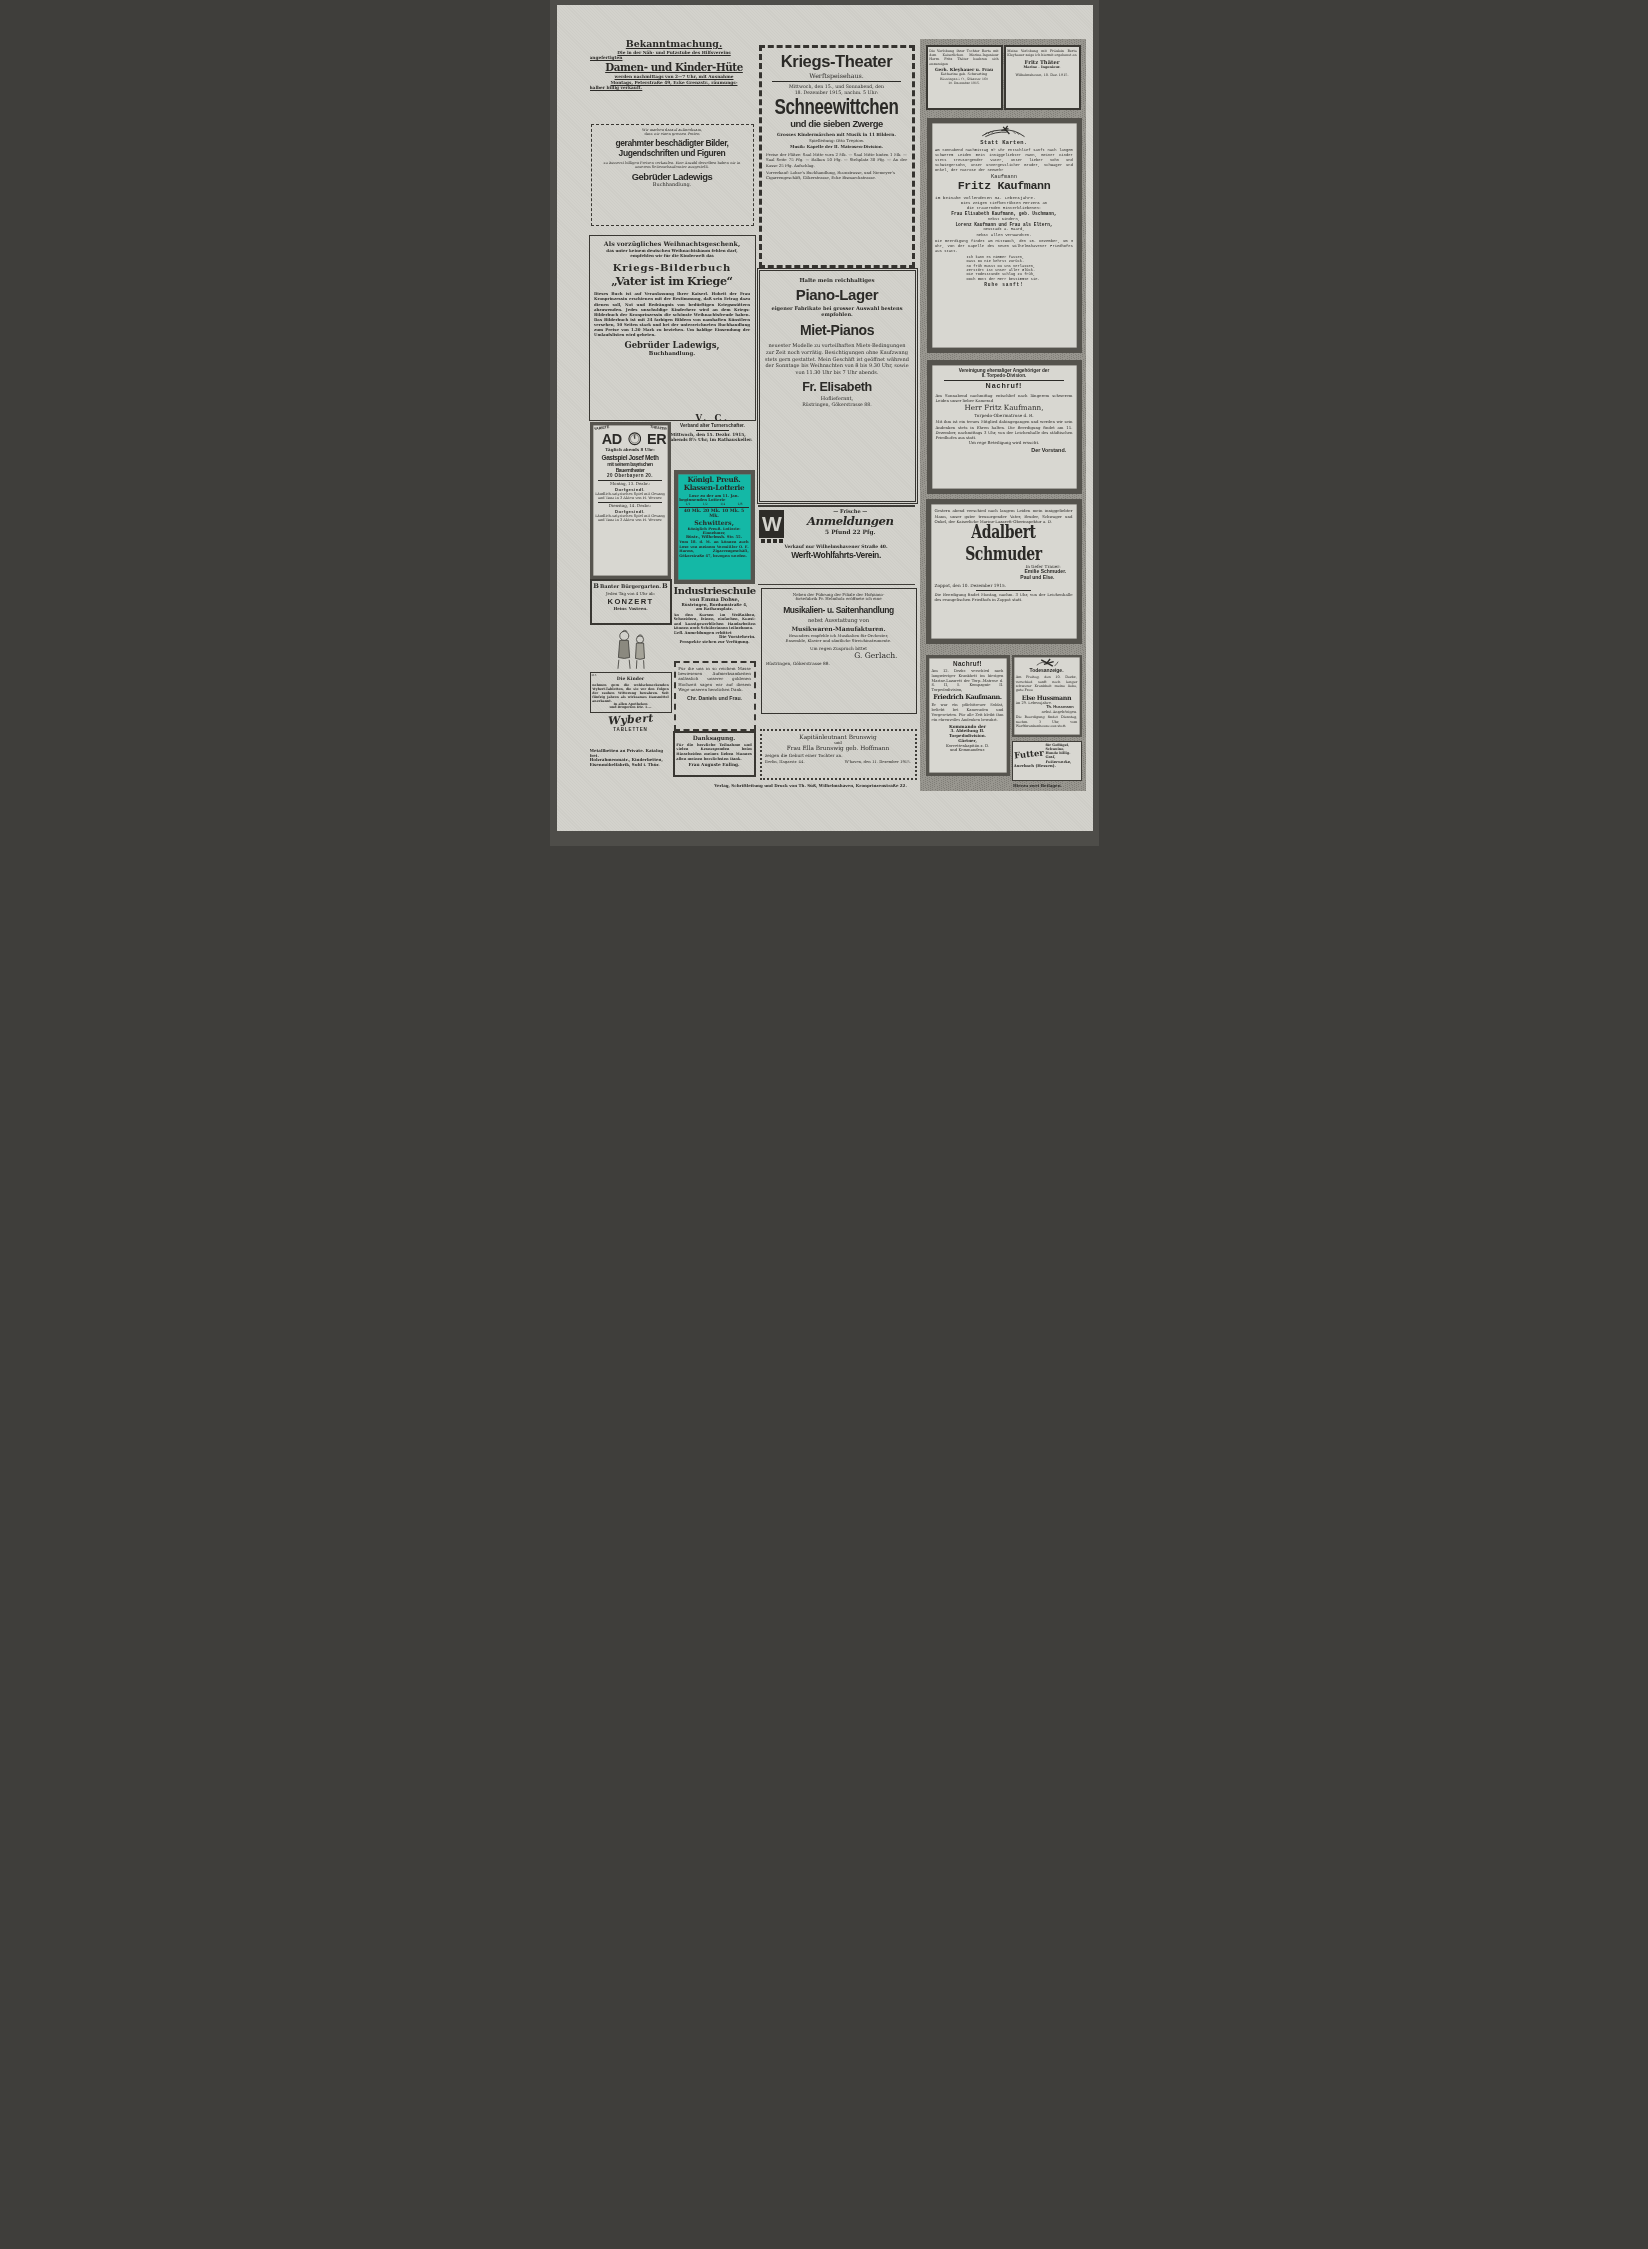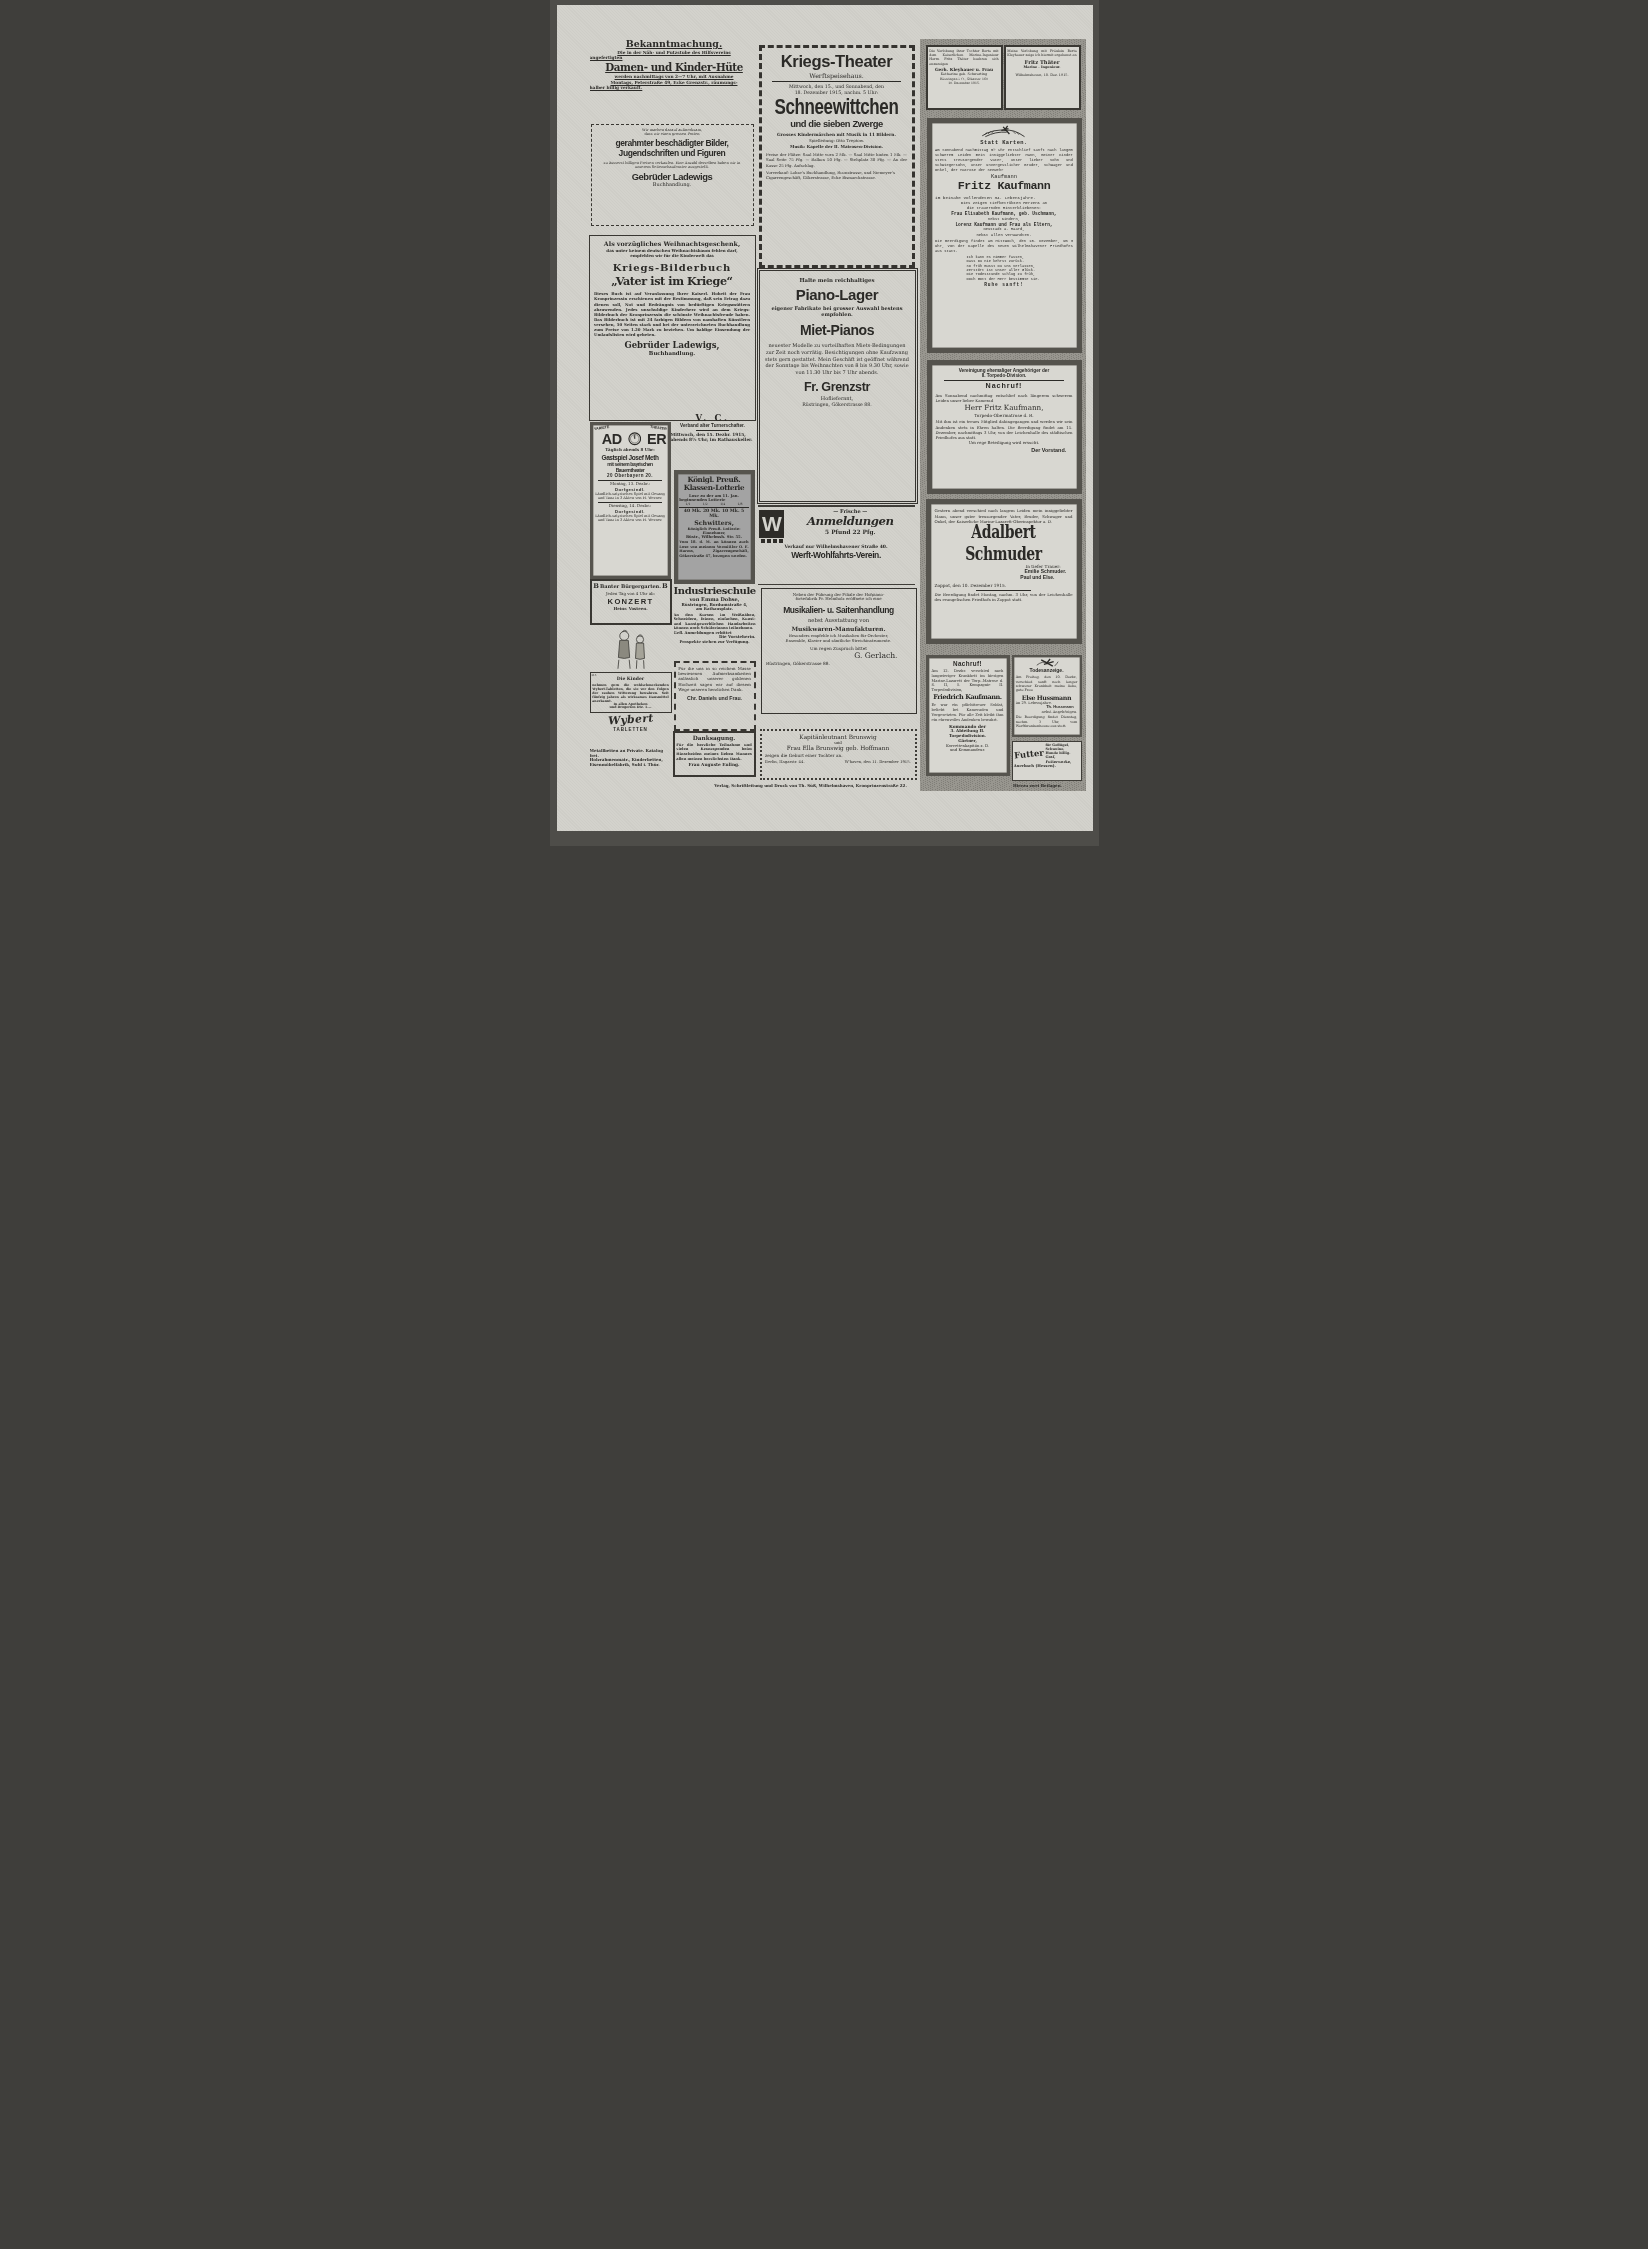--- a/index.html
+++ b/index.html
@@ -133,21 +133,21 @@
   </div>
 
   <div class="ad" style="left:121px;top:413px;width:84px;height:56px;">
     <div class="fraktur" style="font-size:8.5px;letter-spacing:2.7px;">V. C.</div>
     <div class="sans" style="font-size:4.7px;font-weight:bold;">Verband alter Turnerschafter.</div>
     <div class="rule" style="width:40%;"></div>
     <div class="fraktur left" style="font-size:4.3px;">Mittwoch, den 15. Dezbr. 1915,</div>
     <div class="fraktur left" style="font-size:4.3px;">abends 8½ Uhr, im Rathauskeller.</div>
   </div>
 
-  <div class="ad" style="left:124px;top:470px;width:81px;height:114px;border:4px solid #56544e;box-shadow:inset 0 0 0 0.4px #6b6963;background:#a3a3a3;padding:1.8px;">
+  <div class="ad" style="left:124px;top:470px;width:81px;height:114px;border:4px solid #56544e;box-shadow:inset 0 0 0 0.4px #6b6963;background:#14b8a6;padding:1.8px;">
     <div class="fraktur cond" style="font-size:7.2px;">Königl. Preuß.</div>
     <div class="fraktur cond" style="font-size:7.2px;">Klassen-Lotterie</div>
     <div class="fraktur" style="font-size:3.8px;margin-top:0.9px;">Lose zu der am 11. Jan.</div>
     <div class="fraktur left" style="font-size:3.8px;">beginnenden Lotterie</div>
     <div style="display:flex;justify-content:space-around;font-size:3.1px;margin-top:0.4px;">
       <span>1/1</span>
       <span>1/2</span>
       <span>1/4</span>
       <span>1/8</span>
     </div>
@@ -194,21 +194,21 @@
     <div class="just" style="font-size:3.9px;margin-top:3.1px;line-height:1.3;">Preise der Plätze: Saal Mitte vorn 2 Mk. — Saal Mitte hinten 1 Mk. — Saal Seite 75 Pfg. — Balkon 50 Pfg. — Stehplatz 30 Pfg. — An der Kasse 25 Pfg. Aufschlag.</div>
     <div class="left" style="font-size:3.9px;margin-top:2.2px;line-height:1.3;">Vorverkauf: Lohse's Buchhandlung, Roonstrasse, und Niemeyer's Cigarrengeschäft, Gökerstrasse, Ecke Bismarckstrasse.</div>
   </div>
 
   <div class="ad" style="left:209px;top:270px;width:157px;height:232px;border:1.3px double #35332f;outline:0.4px solid #35332f;outline-offset:1.3px;padding:6.3px 5.4px;">
     <div style="font-size:5.4px;font-weight:bold;">Halte mein reichhaltiges</div>
     <div class="sans cond" style="font-size:15px;font-weight:bold;margin-top:2.7px;">Piano-Lager</div>
     <div style="font-size:5px;font-weight:bold;margin-top:1.8px;">eigener Fabrikate bei grosser Auswahl bestens empfohlen.</div>
     <div class="sans cond" style="font-size:14px;font-weight:bold;margin-top:4.5px;">Miet-Pianos</div>
     <div style="font-size:5px;margin-top:3.6px;line-height:1.35;">neuester Modelle zu vorteilhaften Miets-Bedingungen zur Zeit noch vorrätig. Besichtigungen ohne Kaufzwang stets gern gestattet. Mein Geschäft ist geöffnet während der Sonntage bis Weihnachten von 8 bis 9.30 Uhr, sowie von 11.30 Uhr bis 7 Uhr abends.</div>
-    <div class="sans cond" style="font-size:12.6px;font-weight:bold;margin-top:4.5px;">Fr. Grenzstr</div>
+    <div class="sans cond" style="font-size:12.6px;font-weight:bold;margin-top:4.5px;">Fr. Elisabeth</div>
     <div style="font-size:5px;margin-top:0.9px;">Hoflieferant,</div>
     <div style="font-size:4.7px;">Rüstringen, Gökerstrasse 88.</div>
   </div>
 
   <div class="ad" style="left:208px;top:505px;width:157px;height:80px;border-top:2.7px solid #3f3d38;border-bottom:0.9px solid #3f3d38;padding:1.8px;">
     <div style="display:flex;align-items:flex-start;gap:3.6px;">
       <div>
         <div class="wmono">W</div>
         <div class="wsq">
             <i></i>

